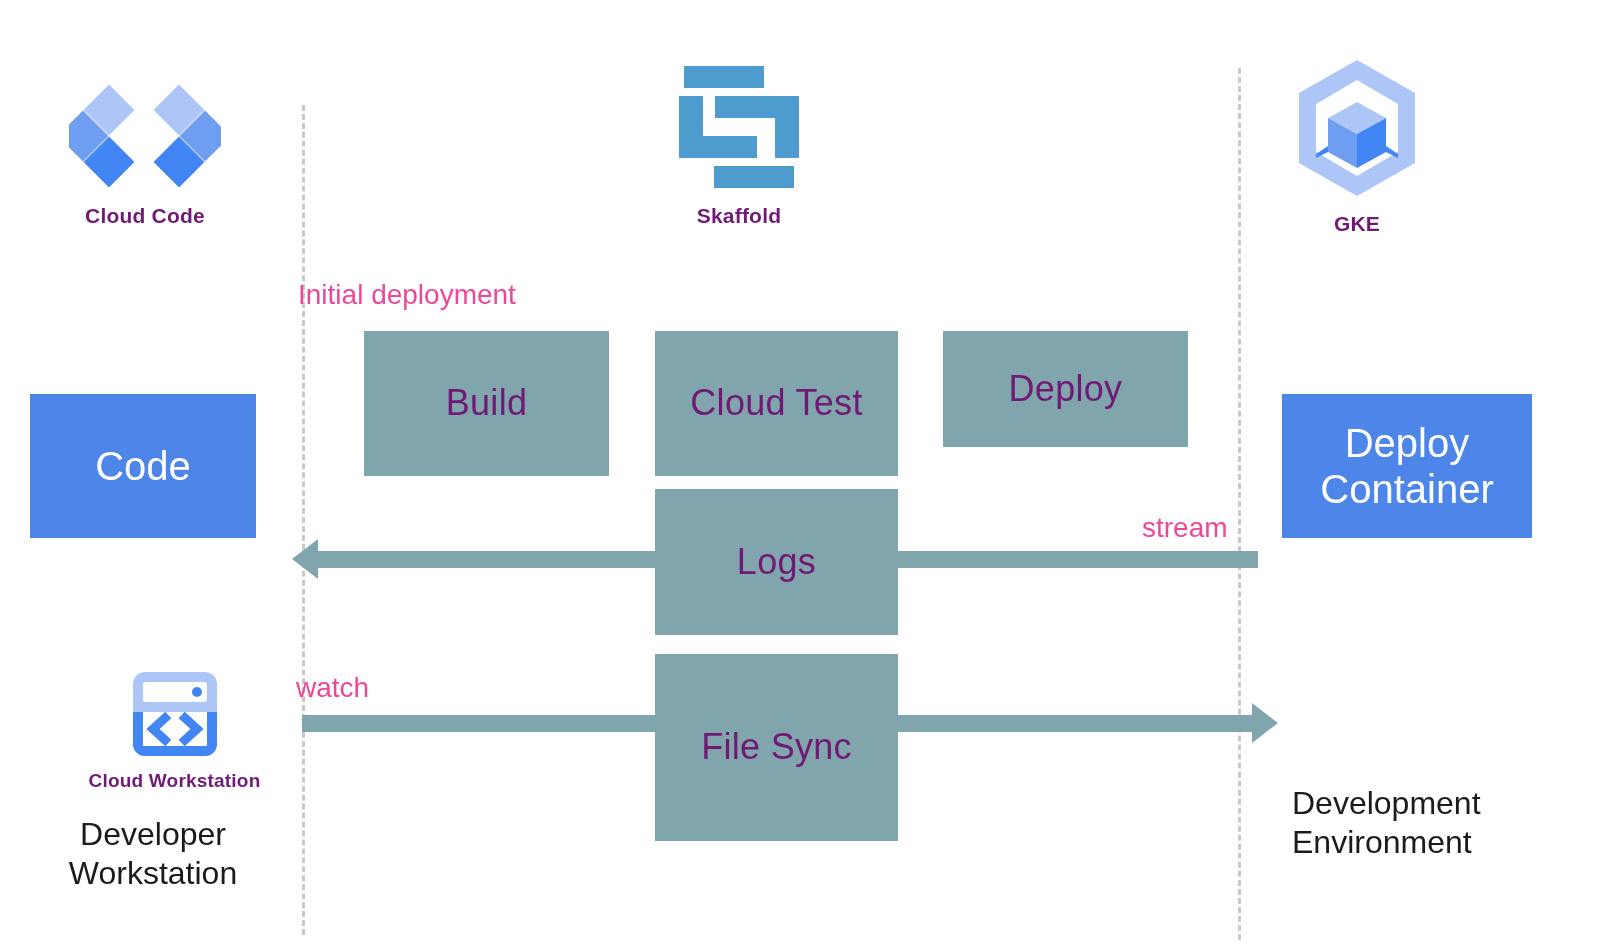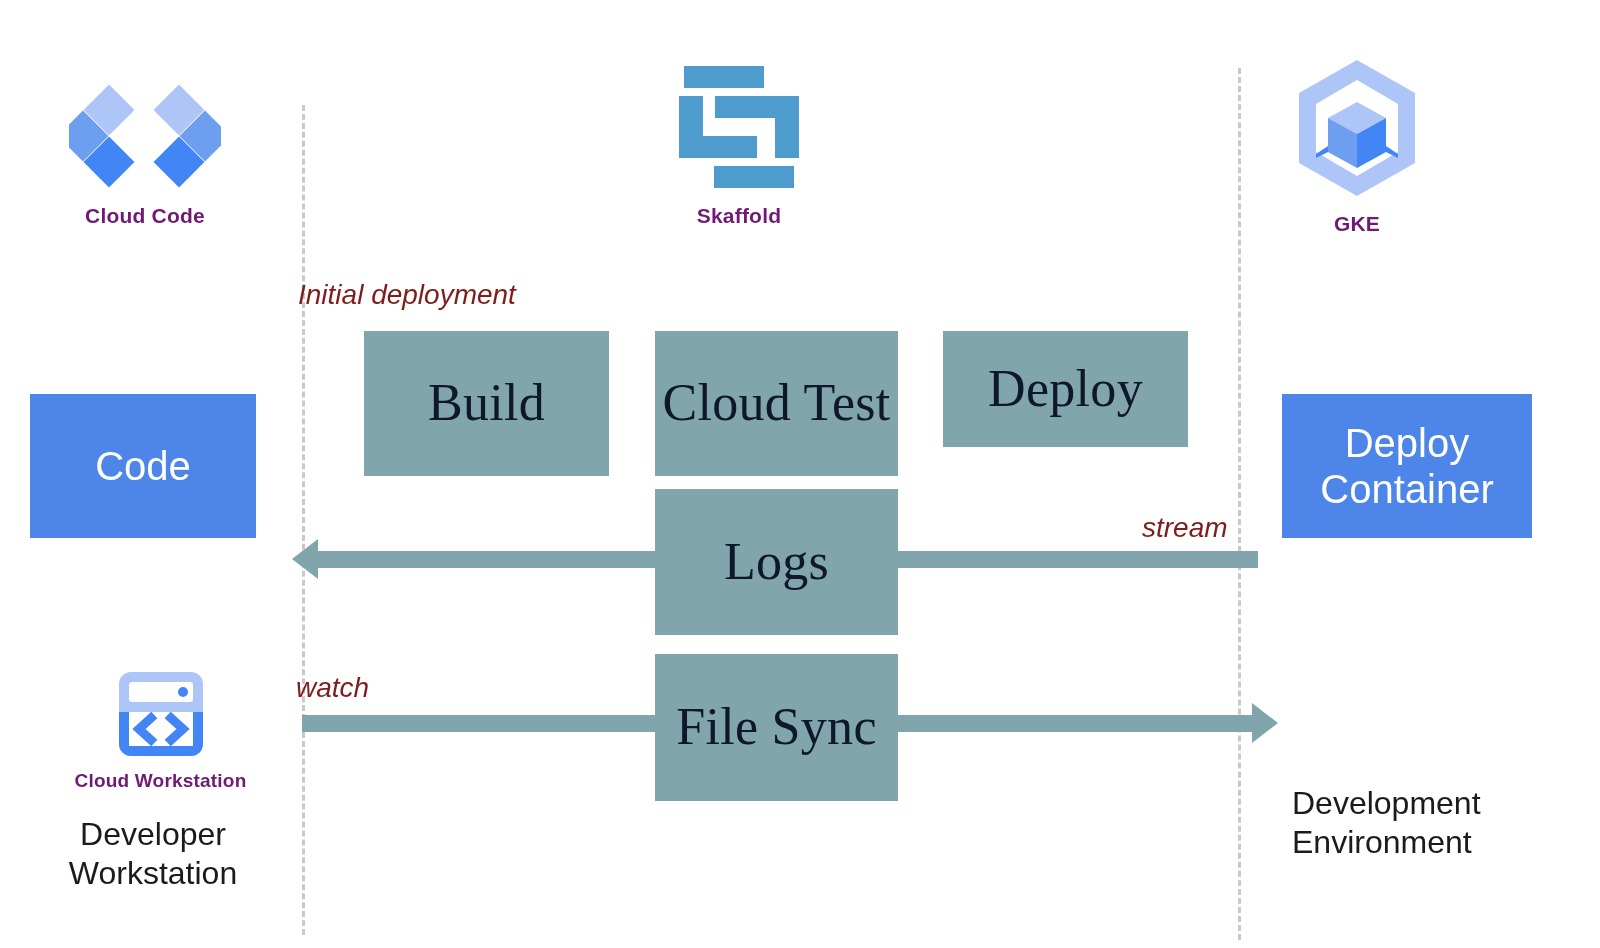--- a/index.html
+++ b/index.html
@@ -38,36 +38,35 @@
     margin-top: 10px;
     white-space: nowrap;
   }
   #cluster-cloud-code { left: 40px;  top: 72px;  width: 210px; }
   #cluster-skaffold   { left: 634px; top: 62px;  width: 210px; }
   #cluster-gke        { left: 1252px;top: 58px;  width: 210px; }
 
   
   .stage-box {
     background: #80a5ad;
-    color: #0f172a;
+    color: #701a75;
     display: flex;
     align-items: center;
     justify-content: center;
-    font-size: 52px;
+    font-size: 36px;
     font-weight: 400;
     line-height: 1.12;
     text-align: center;
     letter-spacing: .3px;
-    font-family: Liberation Serif, serif;
   }
   #box-build     { left: 364px; top: 331px; width: 245px; height: 145px; }
   #box-unit-test { left: 655px; top: 331px; width: 243px; height: 145px; }
   #box-deploy    { left: 943px; top: 331px; width: 245px; height: 116px; }
   #box-logs      { left: 655px; top: 489px; width: 243px; height: 146px; }
-  #box-file-sync { left: 655px; top: 654px; width: 243px; height: 147px; }
+  #box-file-sync { left: 655px; top: 654px; width: 243px; height: 187px; }
 
   
   .endpoint-box {
     background: #4d86e8;
     color: #ffffff;
     display: flex;
     align-items: center;
     justify-content: center;
     font-size: 40px;
     line-height: 1.15;
@@ -95,43 +94,42 @@
   
   #logs-shaft { left: 318px; top: 551px; width: 940px; }
   #logs-head  { left: 292px; top: 539px; }
   
   #filesync-shaft { left: 302px; top: 715px; width: 950px; }
   #filesync-head  { left: 1252px; top: 703px; }
 
   
   .annotation {
     font-size: 28px;
-    color: #7f1d1d;
+    color: #ec4899;
     white-space: nowrap;
-    font-style: italic;
   }
   #label-initial-deployment { left: 298px;  top: 279px; }
   #label-stream             { left: 1142px; top: 512px; }
   #label-watch              { left: 296px;  top: 672px; }
 
   
   .env-caption {
     font-size: 32px;
     color: #1b1b1b;
     line-height: 1.22;
     text-align: center;
     white-space: pre-line;
   }
   #caption-developer-workstation { left: 22px;   top: 815px; width: 262px; }
   #caption-development-env       { left: 1292px; top: 784px; width: 280px; text-align: left; }
 
   
   .icon-wrap { display: inline-block; line-height: 0; }
   #icon-cloud-workstation-wrap { display:block; text-align:center; }
-  #cluster-cloud-workstation { left: 58px; top: 668px; width: 205px; }
+  #cluster-cloud-workstation { left: 72px; top: 668px; width: 205px; }
   #cluster-cloud-workstation .logo-caption { font-size: 19px; margin-top: 6px; }
 </style>
 </head>
 <body>
 
 <div id="canvas">
 
   <div class="abs divider" id="divider-left"></div>
   <div class="abs divider" id="divider-right"></div>
 

